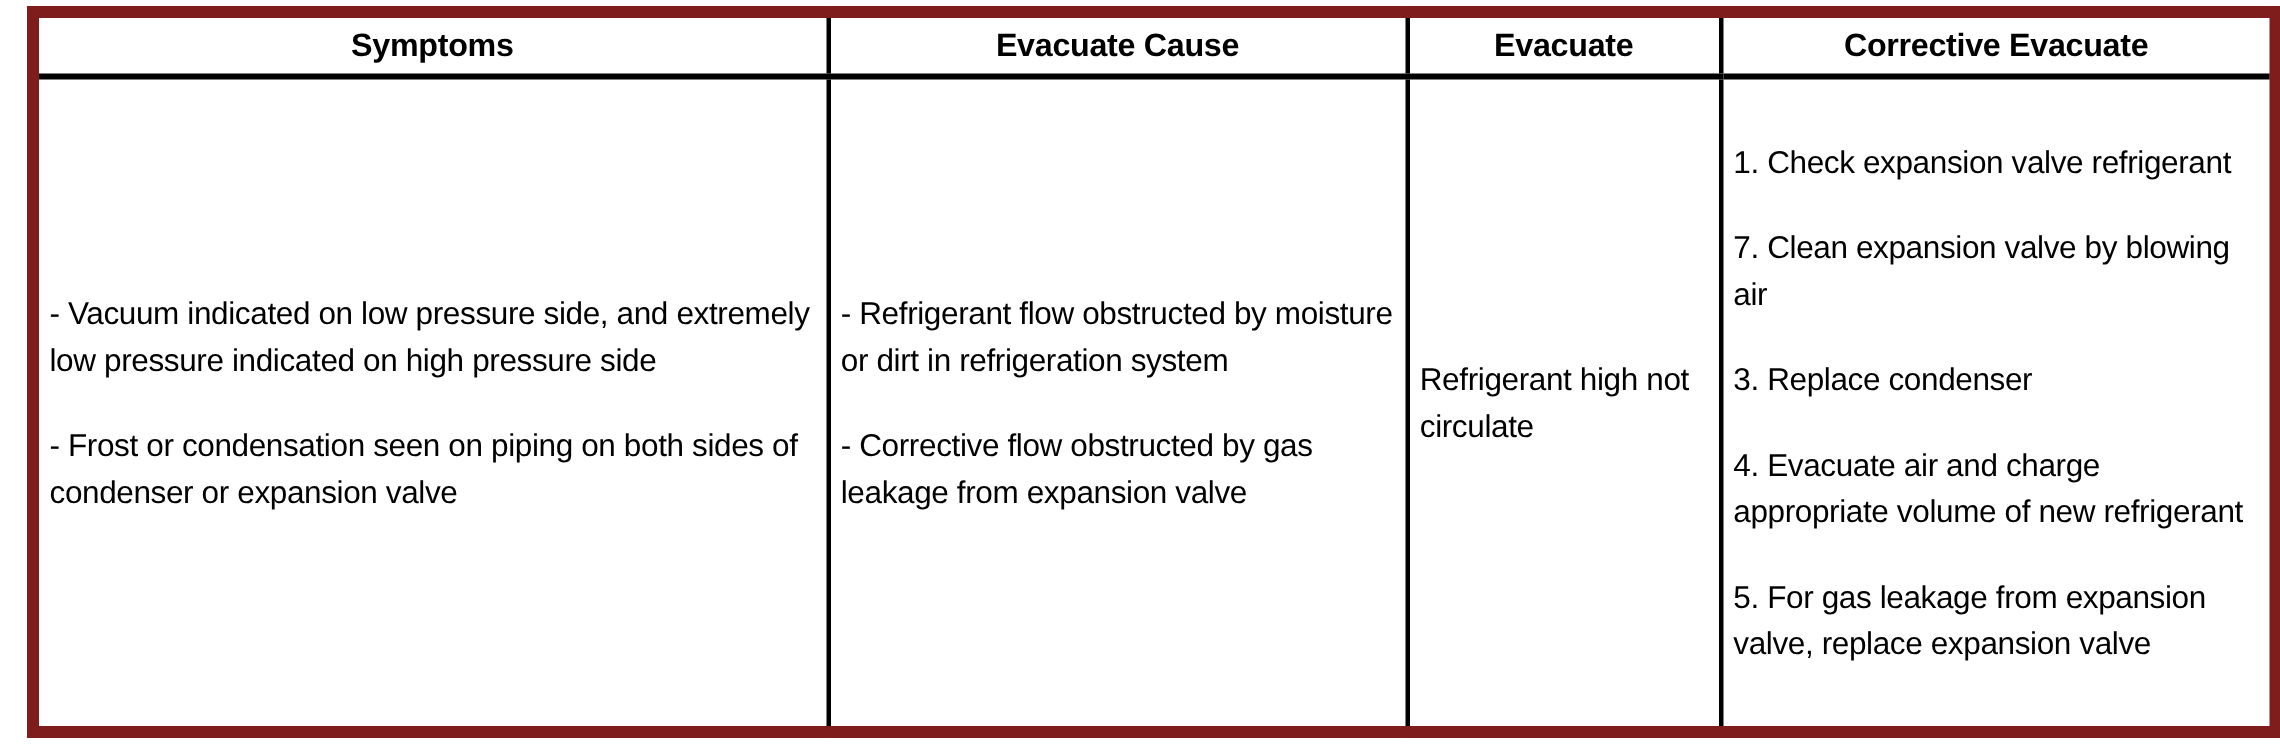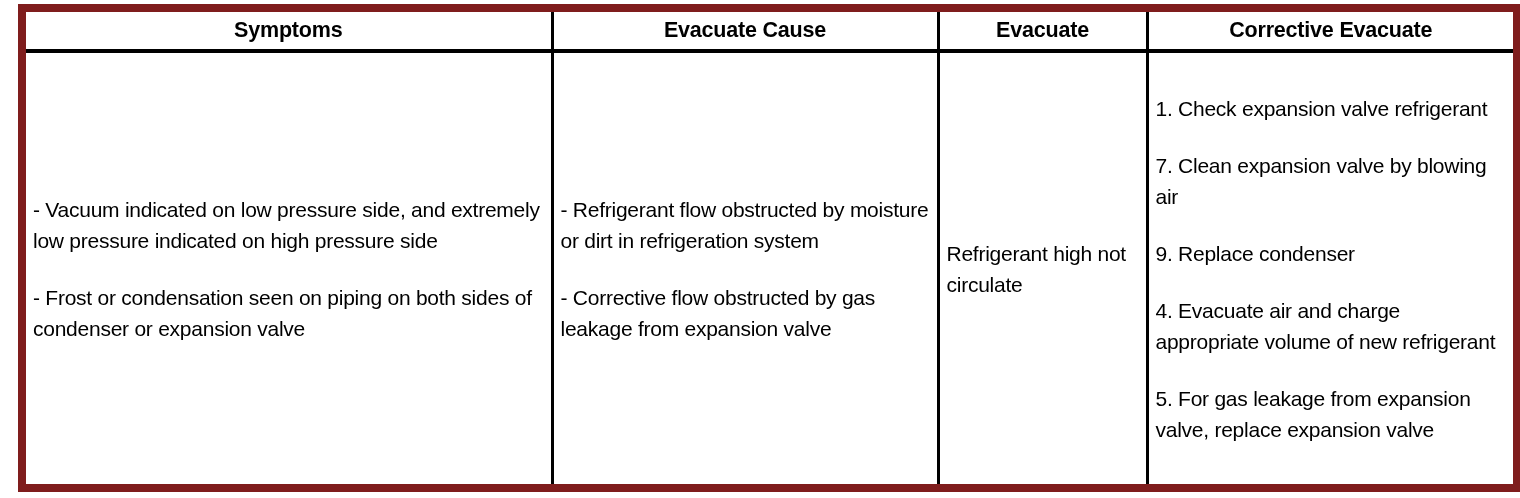--- a/index.html
+++ b/index.html
@@ -114,21 +114,21 @@
         <td class="c3">
           <span class="cell-inner">
             <p class="para">Refrigerant high not circulate</p>
           </span>
         </td>
 
         <td class="c4 top-cell">
           <span class="cell-inner">
             <p class="para">1. Check expansion valve refrigerant</p>
             <p class="para">7. Clean expansion valve by blowing air</p>
-            <p class="para">9. Replace condenser</p>
+            <p class="para">3. Replace condenser</p>
             <p class="para">4. Evacuate air and charge appropriate volume of new refrigerant</p>
             <p class="para">5. For gas leakage from expansion valve, replace expansion valve</p>
           </span>
         </td>
 
       </tr>
     </tbody>
   </table>
 
 </div>

